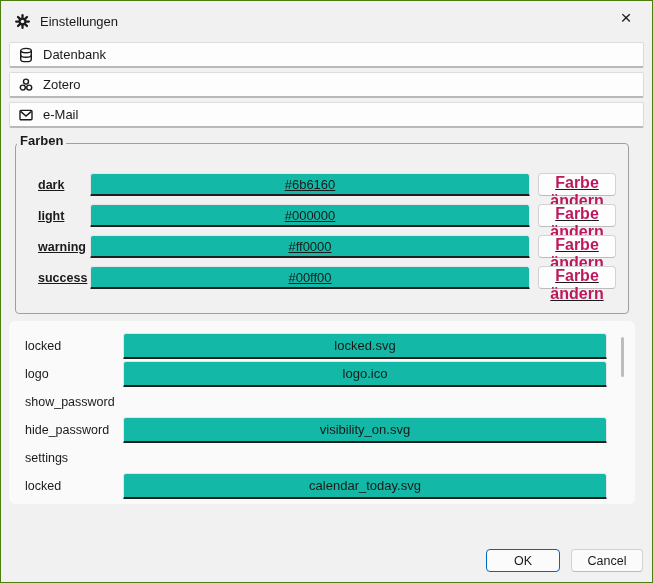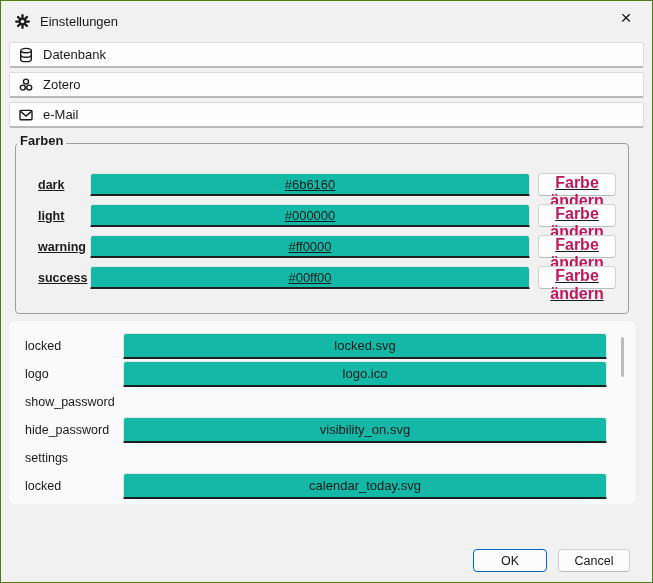--- a/index.html
+++ b/index.html
@@ -117,21 +117,21 @@
   }
   .icon-row .text-input { height: 26px; }
   .v-scrollbar-thumb {
     position: absolute; right: 11px; top: 16px;
     width: 3px; height: 40px;
     background: #bdbdbd;
     border-radius: 2px;
   }
   
   .footer {
-    position: absolute; right: 22px; bottom: 10px;
+    position: absolute; right: 9px; bottom: 10px;
     display: flex; gap: 11px;
   }
   .footer button {
     height: 23px;
     background: #fbfbfb;
     border-radius: 4px;
     font-family: "Liberation Sans", "DejaVu Sans", sans-serif;
     font-size: 12.5px; color: #1a1a1a;
     cursor: default;
   }

